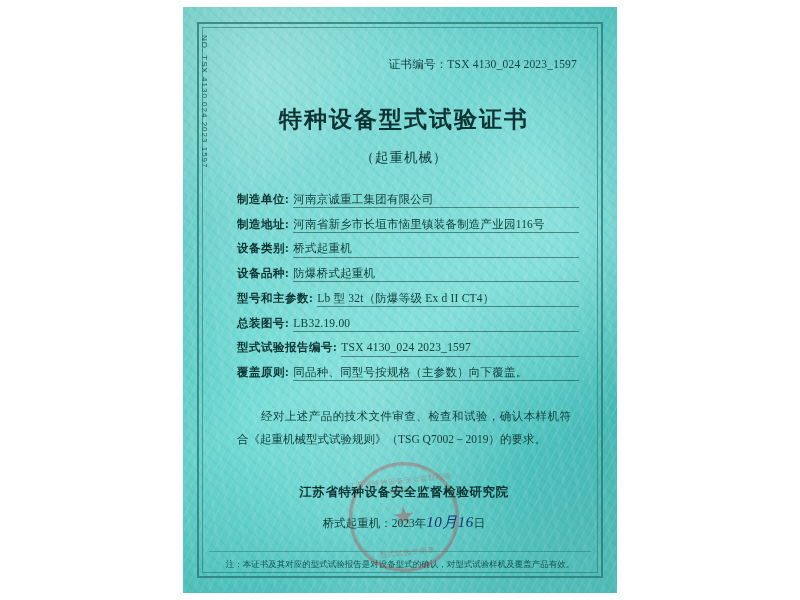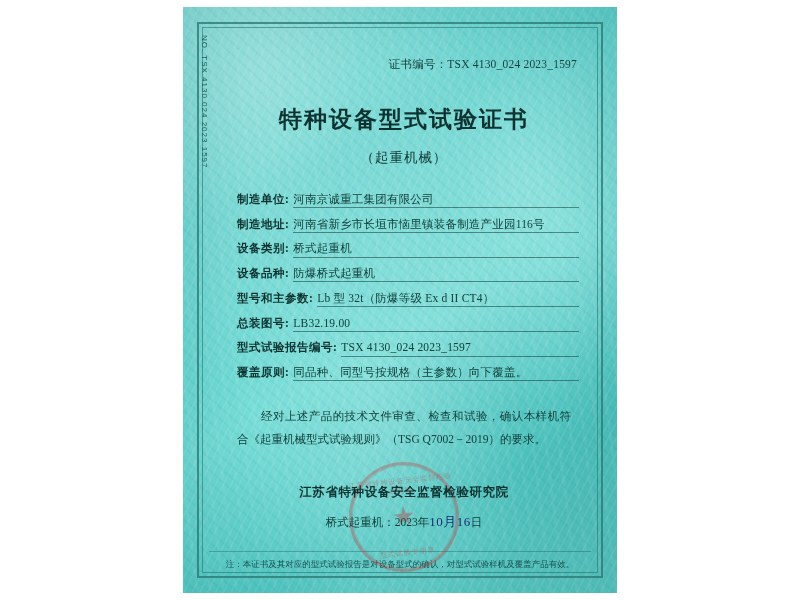--- a/index.html
+++ b/index.html
@@ -198,21 +198,22 @@
   .issue-date {
     font-size: 11.5px;
     margin-top: 12px;
     color: #11403d;
     position: relative;
     z-index: 2;
   }
   .handwritten {
     font-family: "Liberation Serif", serif;
     color: #14306e;
-    font-size: 13px;
+    font-size: 15px;
+    font-style: italic;
     letter-spacing: 0.5px;
   }
 
   
   .stamp {
     position: absolute;
     left: 50%;
     top: -22px;
     transform: translateX(-50%) rotate(-6deg);
     width: 104px;

